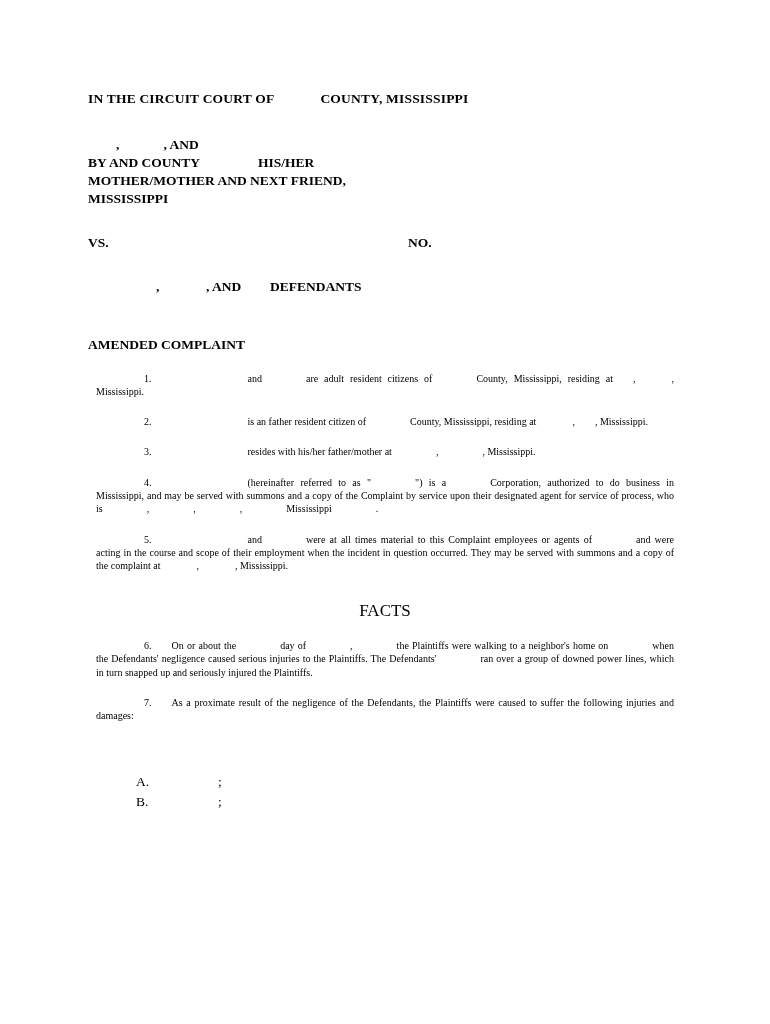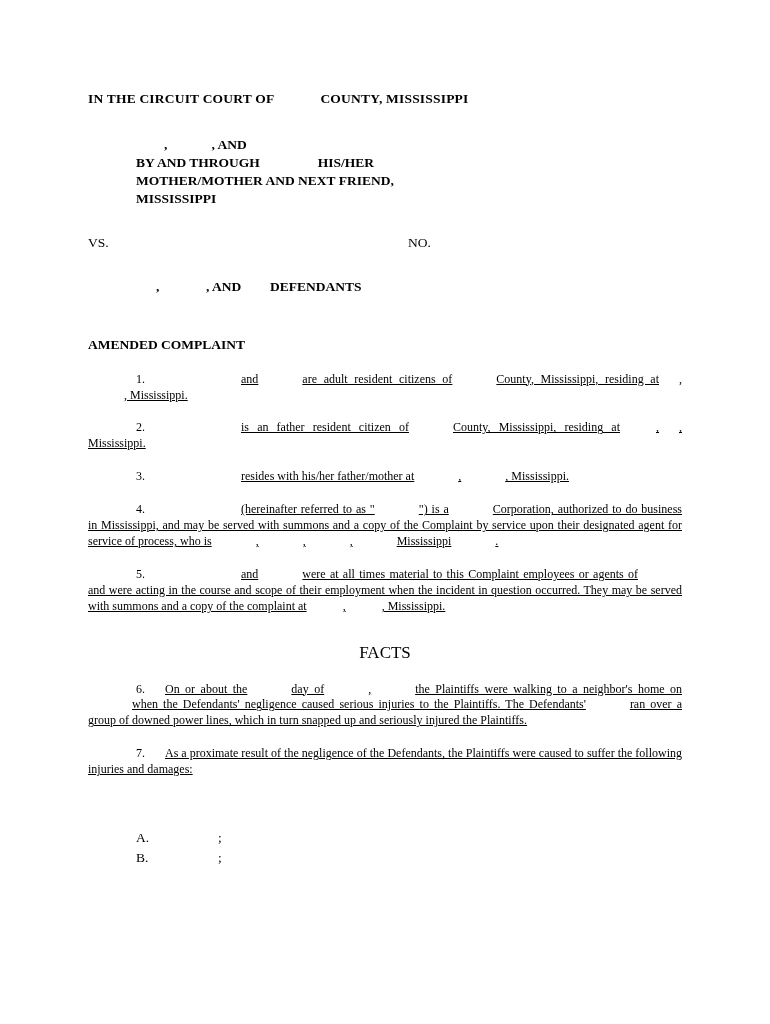--- a/index.html
+++ b/index.html
@@ -37,25 +37,24 @@
     display: inline-block;
     width: 46px;
   }
   .block-caption {
     margin-top: 27px;
     font-weight: bold;
     line-height: 1.34;
   }
   .caption-line {
     white-space: pre;
-    margin-left: 48px;
   }
   .vs-row {
     margin-top: 26px;
-    font-weight: normal;
+    font-weight: bold;
     position: relative;
     height: 18px;
   }
   .vs-row .vs {
     position: absolute;
     left: 0;
   }
   .vs-row .no {
     position: absolute;
     left: 320px;
@@ -74,27 +73,26 @@
     text-align: left;
     font-weight: bold;
     margin-top: 40px;
   }
   .facts-title {
     text-align: center;
     margin-top: 26px;
     font-size: 17px;
   }
   p.para {
-    margin: 0;
+    margin: 8px;
     margin-top: 17px;
     text-align: justify;
     text-justify: inter-word;
-    font-size: 12px;
+    font-size: 10px;
     line-height: 1.33;
-    text-decoration: underline;
   }
   p.para .num {
     display: inline-block;
     margin-left: 48px;
     margin-right: 0;
   }
   .sp-2 { display: inline-block; width: 58px; }
   .sp-3 { display: inline-block; width: 44px; }
   .sp-4 { display: inline-block; width: 36px; }
   .sp-5 { display: inline-block; width: 28px; }
@@ -124,21 +122,21 @@
 
 <div class="page">
   <div class="doc-body">
 
     <div class="court-title">
       <span>IN THE CIRCUIT COURT OF</span><span class="gap"></span><span>COUNTY, MISSISSIPPI</span>
     </div>
 
     <div class="block-caption">
       <div class="caption-line"><span class="sp-5"></span><span>,</span><span class="sp-3"></span><span>, AND</span></div>
-      <div class="caption-line"><span>BY AND THROUGH</span><span class="sp-2"></span><span>HIS/HER</span></div>
+      <div class="caption-line"><span>BY AND COUNTY</span><span class="sp-2"></span><span>HIS/HER</span></div>
       <div class="caption-line"><span>MOTHER/MOTHER AND NEXT FRIEND,</span></div>
       <div class="caption-line"><span>MISSISSIPPI</span></div>
     </div>
 
     <div class="vs-row">
       <span class="vs">VS.</span>
       <span class="no">NO.</span>
     </div>
 
     <div class="def-row">

